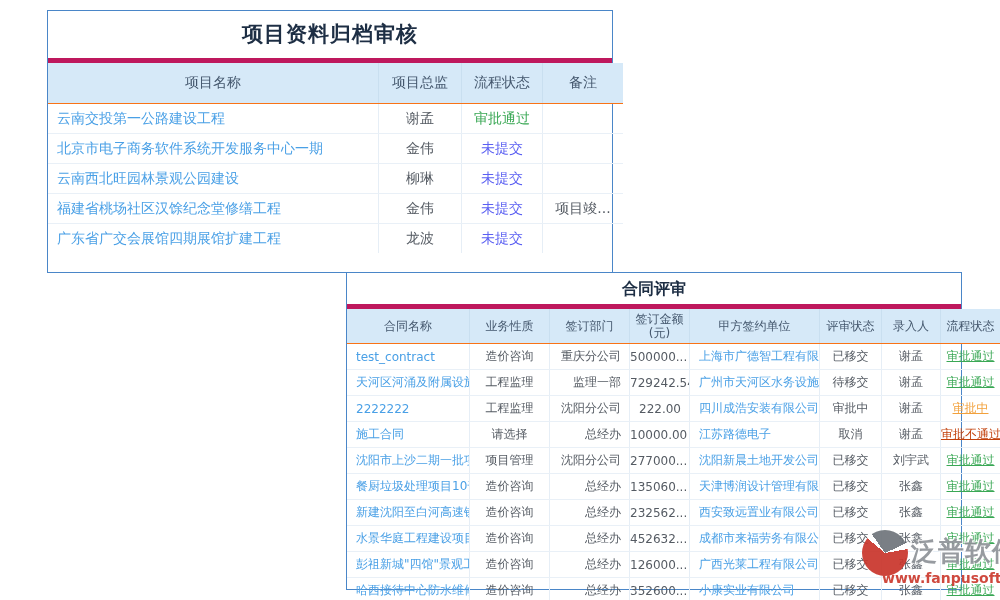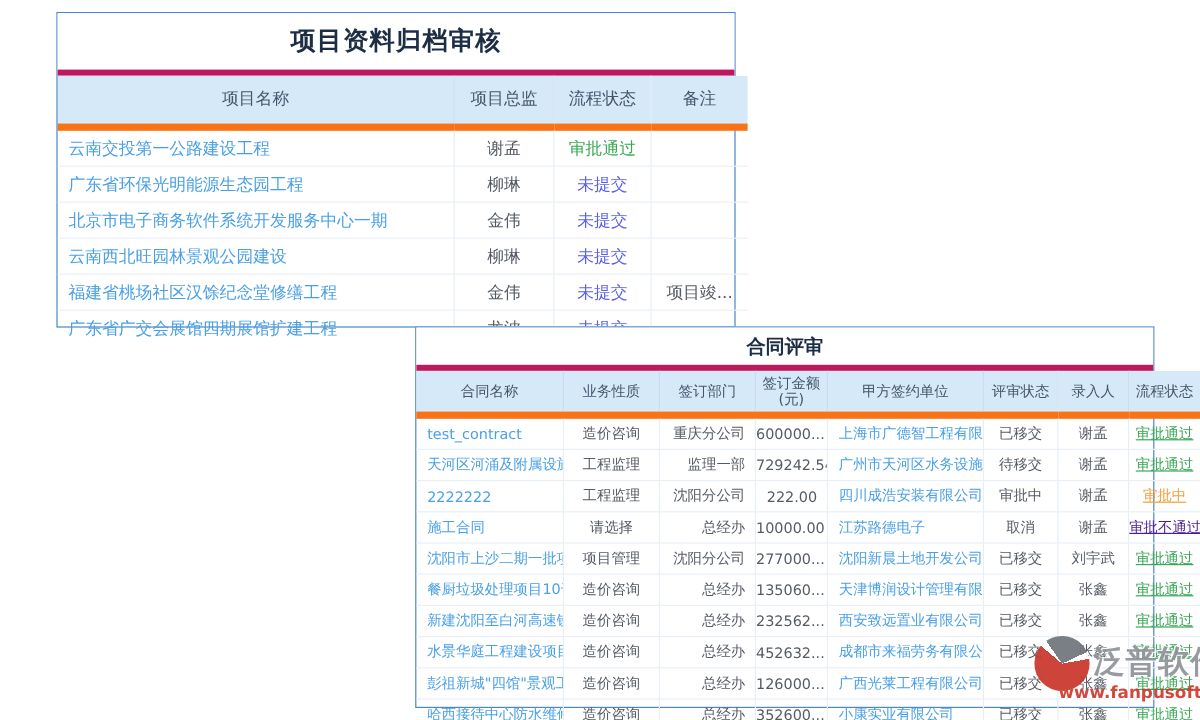--- a/index.html
+++ b/index.html
@@ -14,21 +14,21 @@
   #contract-panel{left:346px;top:272px;width:616px;height:318px;z-index:2;}
   .panel-title{
     text-align:center;color:#1d2e44;font-weight:bold;
     border-bottom:5px solid #be185d;background:#fff;
   }
   #archive-panel .panel-title{height:47px;line-height:47px;font-size:21px;letter-spacing:1px;}
   #contract-panel .panel-title{height:31px;line-height:31px;font-size:16px;}
   table{border-collapse:collapse;table-layout:fixed;width:100%;}
   thead th{
     background:#d6e9f8;color:#44576d;font-weight:normal;
-    border-right:1px solid #c9dff0;border-bottom:6px solid #f97316;
+    border-right:1px solid #c9dff0;border-bottom:1px solid #f97316;
     text-align:center;overflow:hidden;
   }
   thead th:last-child{border-right:none;}
   tbody td{
     border-right:1px solid #e6eef6;border-bottom:1px solid #e9f0f7;
     color:#555b63;overflow:hidden;white-space:nowrap;padding:0;
   }
   tbody td:last-child{border-right:none;}
   tbody tr:last-child td{border-bottom:none;}
   #archive-table thead th{height:38px;font-size:14px;}
@@ -43,21 +43,21 @@
   #contract-table .c2{width:75px;}  #contract-table .c3{width:55px;}
   #contract-table .c4{width:125px;} #contract-table .c5{width:57px;}
   #contract-table .c6{width:54px;}  #contract-table .c7{width:55px;}
   .al-left{text-align:left;padding-left:9px !important;}
   .al-center{text-align:center;}
   .al-right{text-align:right;padding-right:8px !important;}
   .cell-link{color:#4aa0e6;cursor:pointer;}
   .tone-green{color:#3aa855;}
   .tone-violet{color:#5a5ff2;}
   .tone-orange{color:#f2a13c;}
-  .tone-red{color:#4c1d95;}
+  .tone-red{color:#c2410c;}
   .link-underline{text-decoration:underline;cursor:pointer;}
   
   #watermark{
     position:absolute;left:856px;top:524px;width:150px;height:72px;z-index:5;
     opacity:.92;pointer-events:none;
   }
   #wm-logo{
     position:absolute;left:6px;top:6px;width:46px;height:46px;border-radius:50%;
     background:conic-gradient(from -35deg,#6f757b 0deg 100deg,#ffffff 100deg 115deg,
                #c9352b 115deg 345deg,#ffffff 345deg 360deg);
@@ -84,26 +84,20 @@
           <th class="c1">项目总监</th>
           <th class="c2">流程状态</th>
           <th class="c3">备注</th>
         </tr>
       </thead>
     <tbody>
         <tr>
           <td class="c0 al-left"><span class="cell-link">云南交投第一公路建设工程</span></td>
           <td class="c1 al-center"><span>谢孟</span></td>
           <td class="c2 al-center"><span class="tone-green">审批通过</span></td>
-          <td class="c3 al-center"><span></span></td>
-        </tr>
-        <tr>
-          <td class="c0 al-left"><span class="cell-link">广东省环保光明能源生态园工程</span></td>
-          <td class="c1 al-center"><span>柳琳</span></td>
-          <td class="c2 al-center"><span class="tone-violet">未提交</span></td>
           <td class="c3 al-center"><span></span></td>
         </tr>
         <tr>
           <td class="c0 al-left"><span class="cell-link">北京市电子商务软件系统开发服务中心一期</span></td>
           <td class="c1 al-center"><span>金伟</span></td>
           <td class="c2 al-center"><span class="tone-violet">未提交</span></td>
           <td class="c3 al-center"><span></span></td>
         </tr>
         <tr>
           <td class="c0 al-left"><span class="cell-link">云南西北旺园林景观公园建设</span></td>
@@ -140,21 +134,21 @@
           <th class="c5">评审状态</th>
           <th class="c6">录入人</th>
           <th class="c7">流程状态</th>
         </tr>
       </thead>
     <tbody>
         <tr>
           <td class="c0 al-left"><span class="cell-link">test_contract</span></td>
           <td class="c1 al-center"><span>造价咨询</span></td>
           <td class="c2 al-right"><span>重庆分公司</span></td>
-          <td class="c3 al-right"><span>600000...</span></td>
+          <td class="c3 al-right"><span>500000...</span></td>
           <td class="c4 al-left"><span class="cell-link">上海市广德智工程有限公司</span></td>
           <td class="c5 al-center"><span>已移交</span></td>
           <td class="c6 al-center"><span>谢孟</span></td>
           <td class="c7 al-center"><span class="tone-green link-underline">审批通过</span></td>
         </tr>
         <tr>
           <td class="c0 al-left"><span class="cell-link">天河区河涌及附属设施...</span></td>
           <td class="c1 al-center"><span>工程监理</span></td>
           <td class="c2 al-right"><span>监理一部</span></td>
           <td class="c3 al-right"><span>729242.54</span></td>

